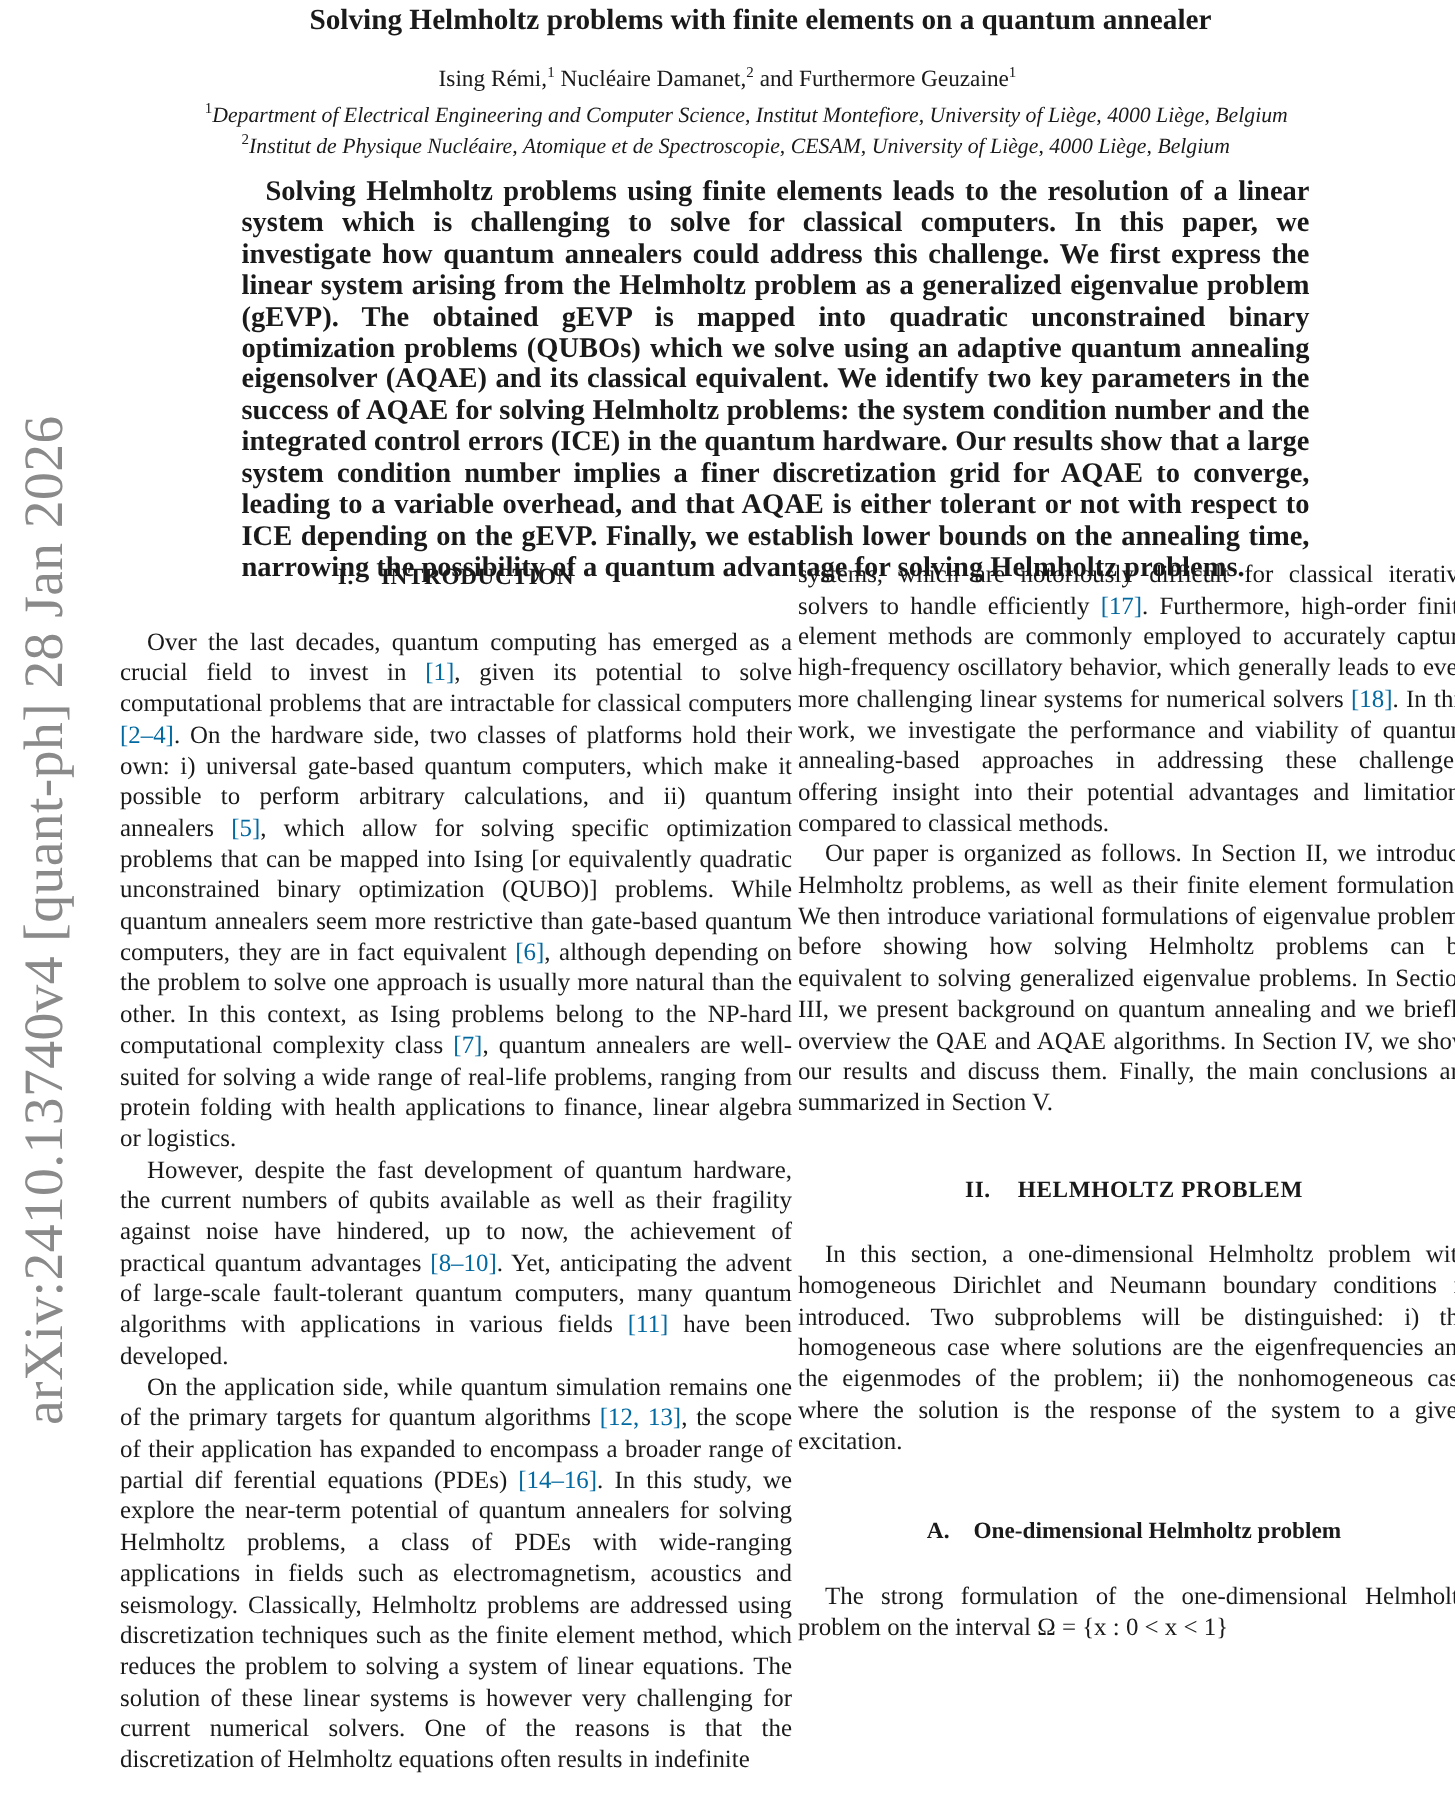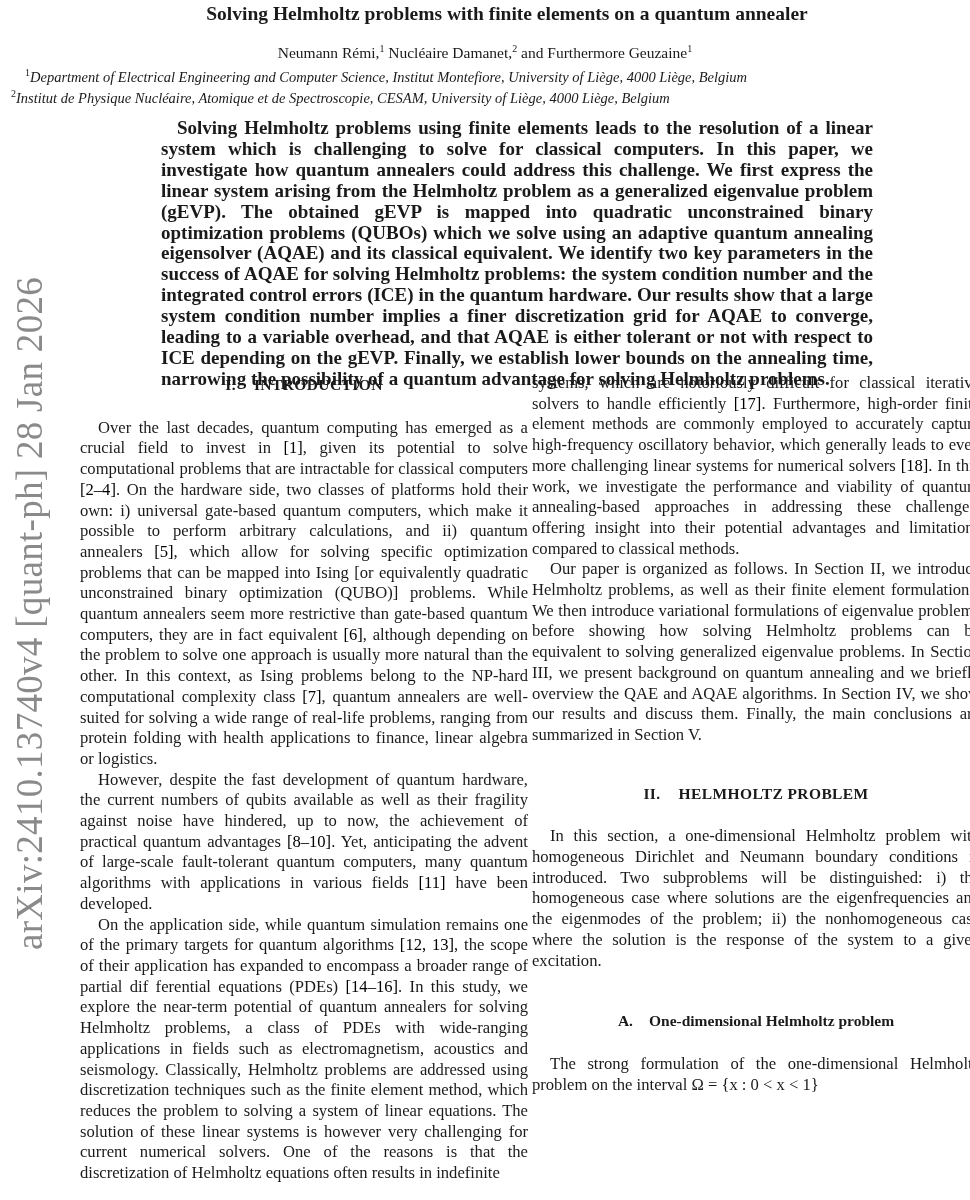--- a/index.html
+++ b/index.html
@@ -16,21 +16,21 @@
   }
   .title {
     position: absolute; left: 0; right: 0; top: 3px; text-align: center;
     font-family: "Liberation Serif", serif; font-weight: bold; font-size: 19.5px;
   }
   .authors {
     position: absolute; left: 0; right: 0; top: 43px; text-align: center;
     font-family: "Liberation Serif", serif; font-size: 15.5px;
   }
   .affil {
-    position: absolute; left: 0; right: 0; text-align: left;
+    position: absolute; left: 0; right: 0; text-align: center;
     font-family: "Liberation Serif", serif; font-style: italic; font-size: 14.5px;
   }
   .affil1 { top: 67px; left: 25px; }
   .affil2 { top: 88px; left: 11px; }
   sup { font-size: 10px; vertical-align: 6px; font-style: normal; }
   .abstract {
     position: absolute; left: 161px; top: 118px; width: 712px;
     font-family: "Liberation Serif", serif; font-size: 19px; line-height: 20.9px;
     text-align: justify; text-indent: 16px; font-weight: bold;
   }
@@ -41,33 +41,33 @@
   }
   .col-left { left: 80px; top: 375px; }
   .col-right { left: 532px; top: 373px; }
   .sec-head {
     text-align: center; font-weight: bold; font-size: 15.5px; letter-spacing: 0.4px;
     margin: 0;
   }
   .sec-head .num { margin-right: 18px; }
   .para { margin: 0; text-indent: 18px; }
   .para.noindent { text-indent: 0; }
-  .cite { color: #000000; }
+  .cite { color: #0369a1; }
   .sub-head { text-align: center; font-weight: bold; font-size: 15.5px; margin: 0; }
   .sub-head .num { margin-right: 16px; }
 </style>
 </head>
 <body>
 
 <div class="arxiv-stamp">arXiv:2410.13740v4  [quant-ph]  28 Jan 2026</div>
 
 <h1 class="title" style="margin:0;padding-left:44px;">Solving Helmholtz problems with finite elements on a quantum annealer</h1>
 
 <div class="authors">
-  <span>Neumann Rémi,</span><sup>1</sup>
+  <span>Ising Rémi,</span><sup>1</sup>
   <span>Nucléaire Damanet,</span><sup>2</sup>
   <span>and Furthermore Geuzaine</span><sup>1</sup>
 </div>
 
 <div class="affil affil1">
   <sup>1</sup><span>Department of Electrical Engineering and Computer Science, Institut Montefiore, University of Liège, 4000 Liège, Belgium</span>
 </div>
 <div class="affil affil2">
   <sup>2</sup><span>Institut de Physique Nucléaire, Atomique et de Spectroscopie, CESAM, University of Liège, 4000 Liège, Belgium</span>
 </div>

